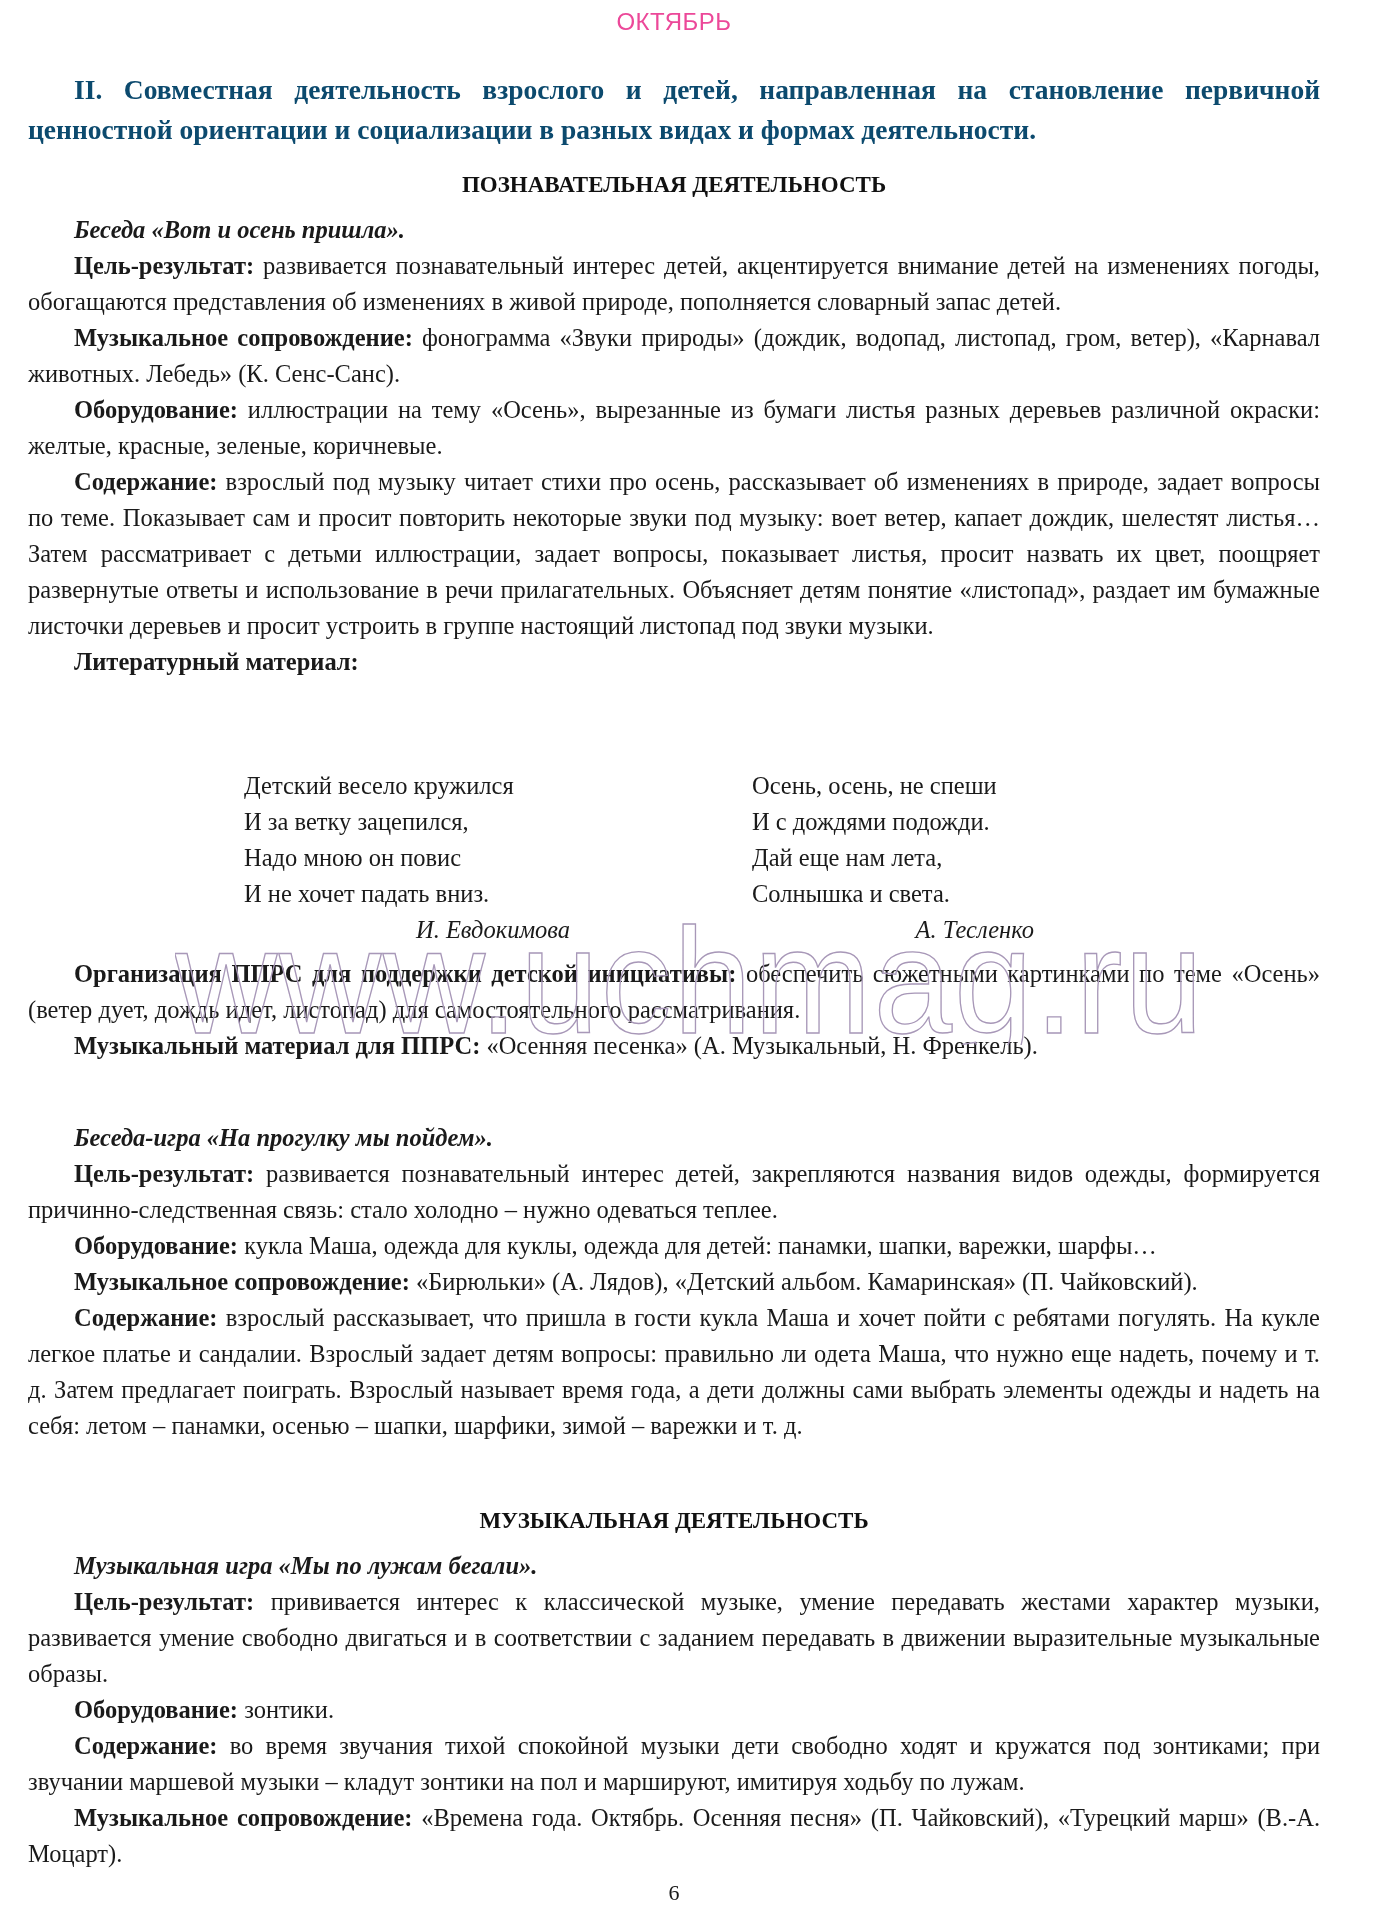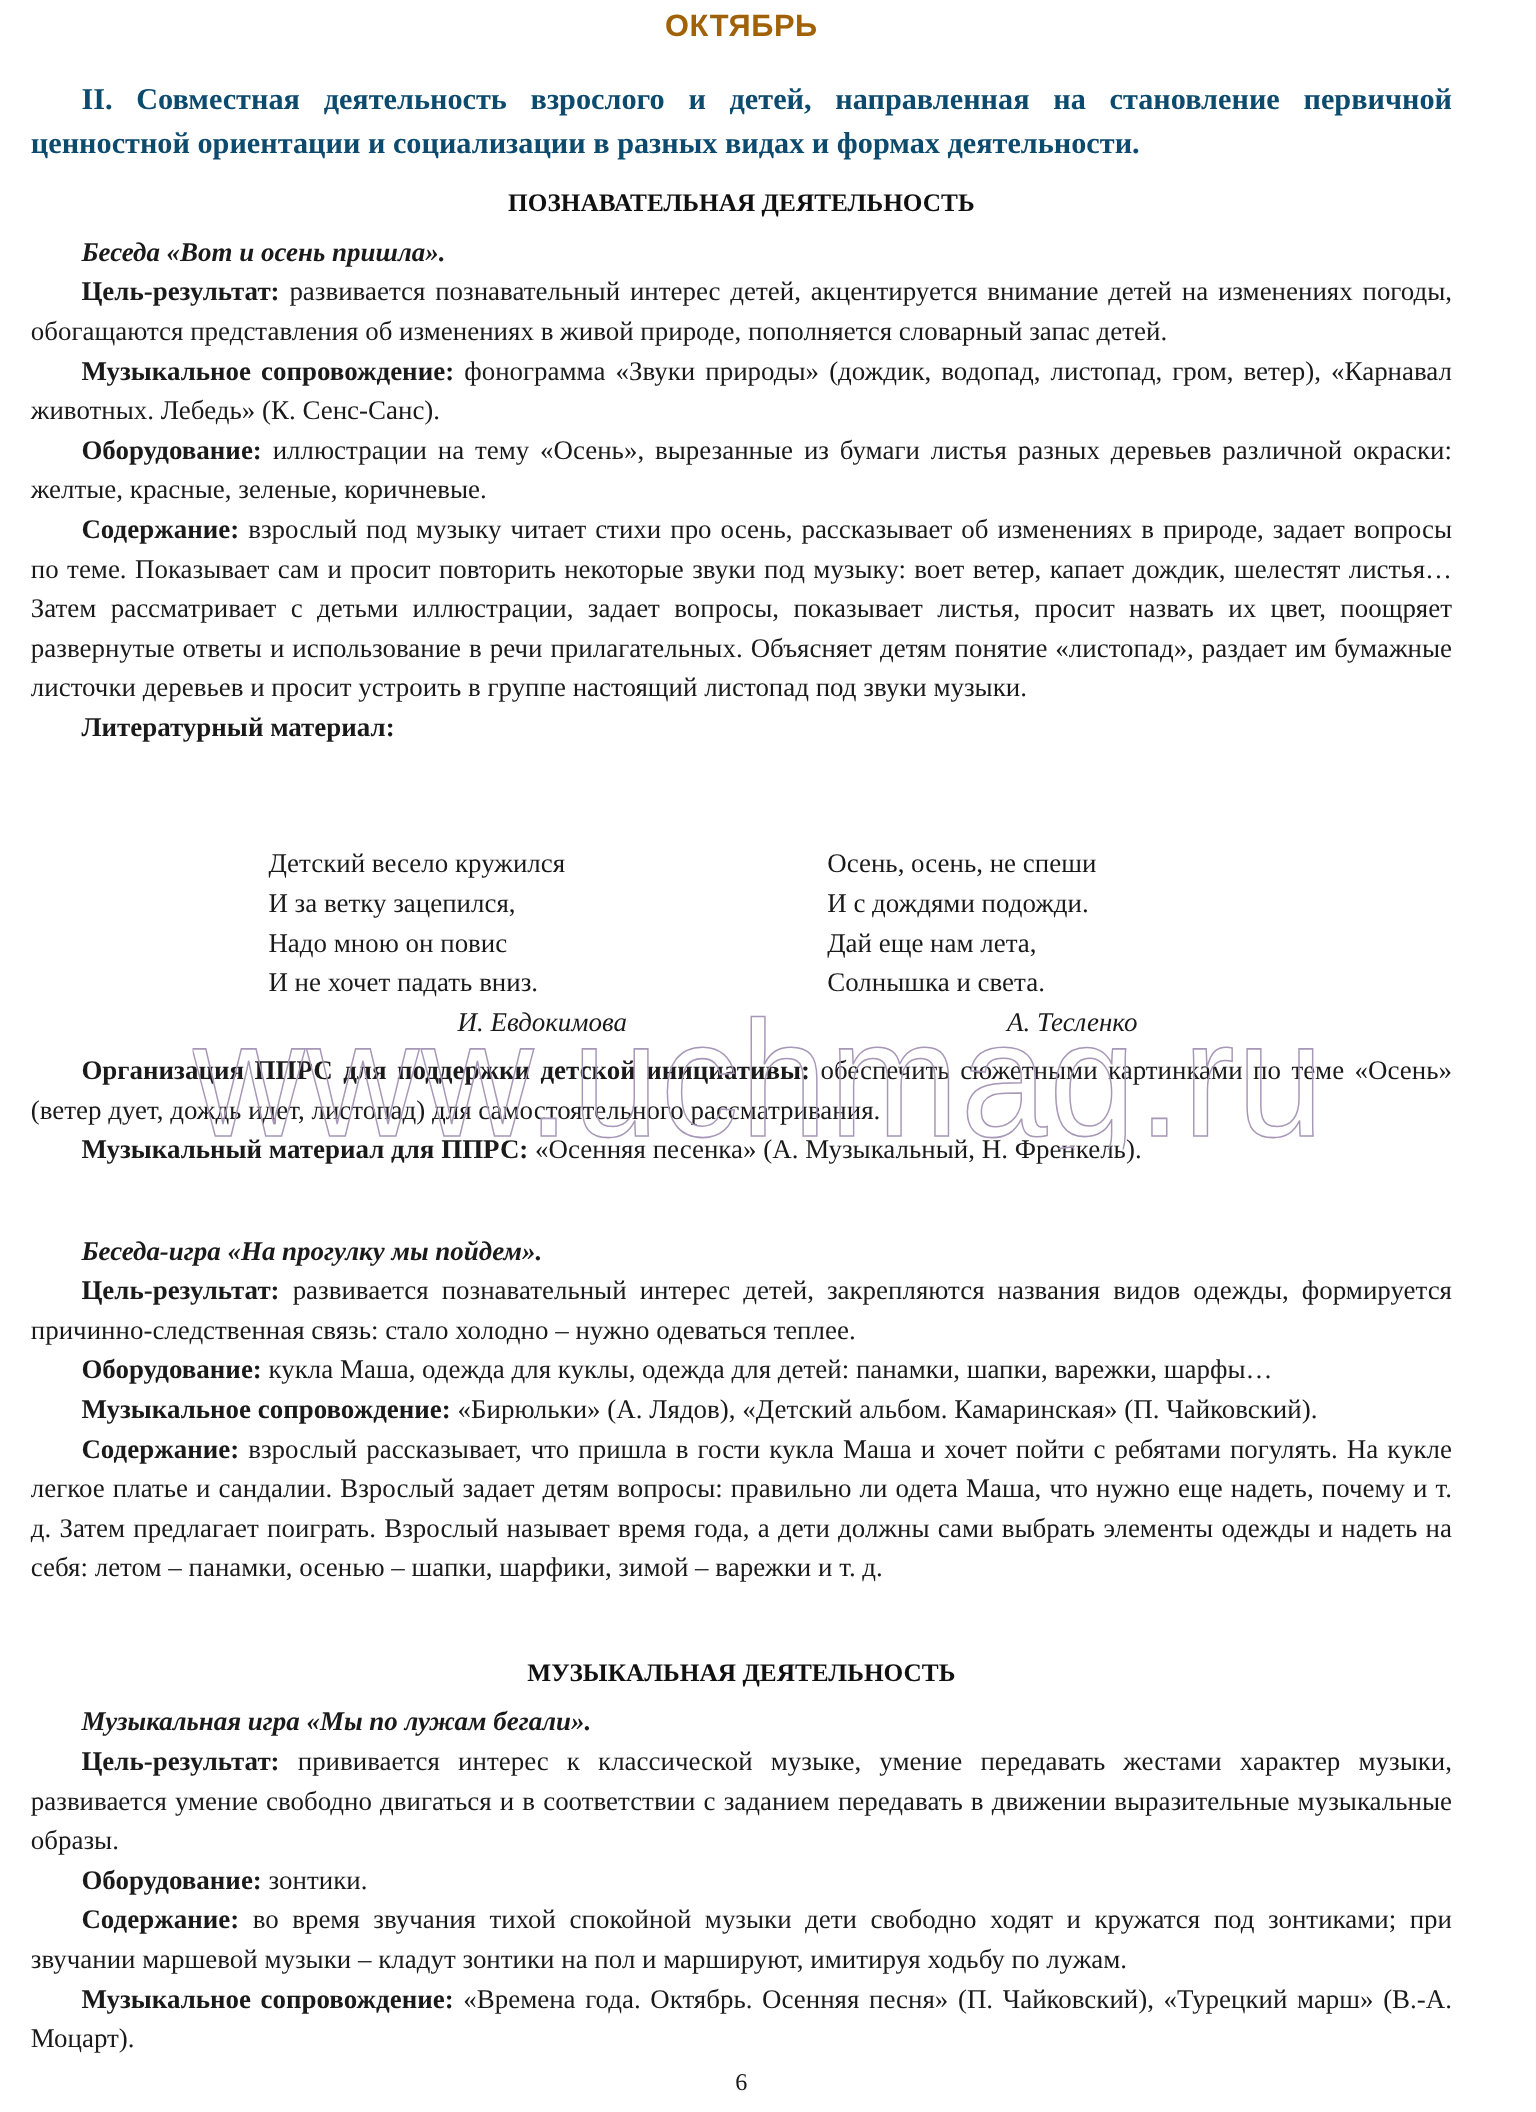--- a/index.html
+++ b/index.html
@@ -5,21 +5,21 @@
     html, body { margin: 0; padding: 0; background: #ffffff; }
     body {
       width: 1396px; height: 1920px; overflow: hidden; position: relative;
       font-family: "Liberation Serif", "DejaVu Serif", serif;
       color: #1a1a1a;
     }
     .page { position: absolute; left: 28px; top: 0; width: 1292px; }
     .month-title {
       position: absolute; left: 0; width: 1292px; top: 8px;
       text-align: center; font-family: "Liberation Sans", "DejaVu Sans", sans-serif;
-      font-weight: bold; font-size: 28px; letter-spacing: 0.5px; color: #a16207;
+      font-weight: normal; font-size: 24px; letter-spacing: 0.5px; color: #ec4899;
     }
     .section-title {
       position: absolute; left: 0; top: 70px; width: 1292px;
       font-weight: bold; font-size: 27.5px; line-height: 40px; text-align: justify;
       text-indent: 46px; color: #0c4a6e;
     }
     .subhead {
       position: absolute; left: 0; width: 1292px; text-align: center;
       font-weight: bold; font-size: 23px; color: #111;
     }

